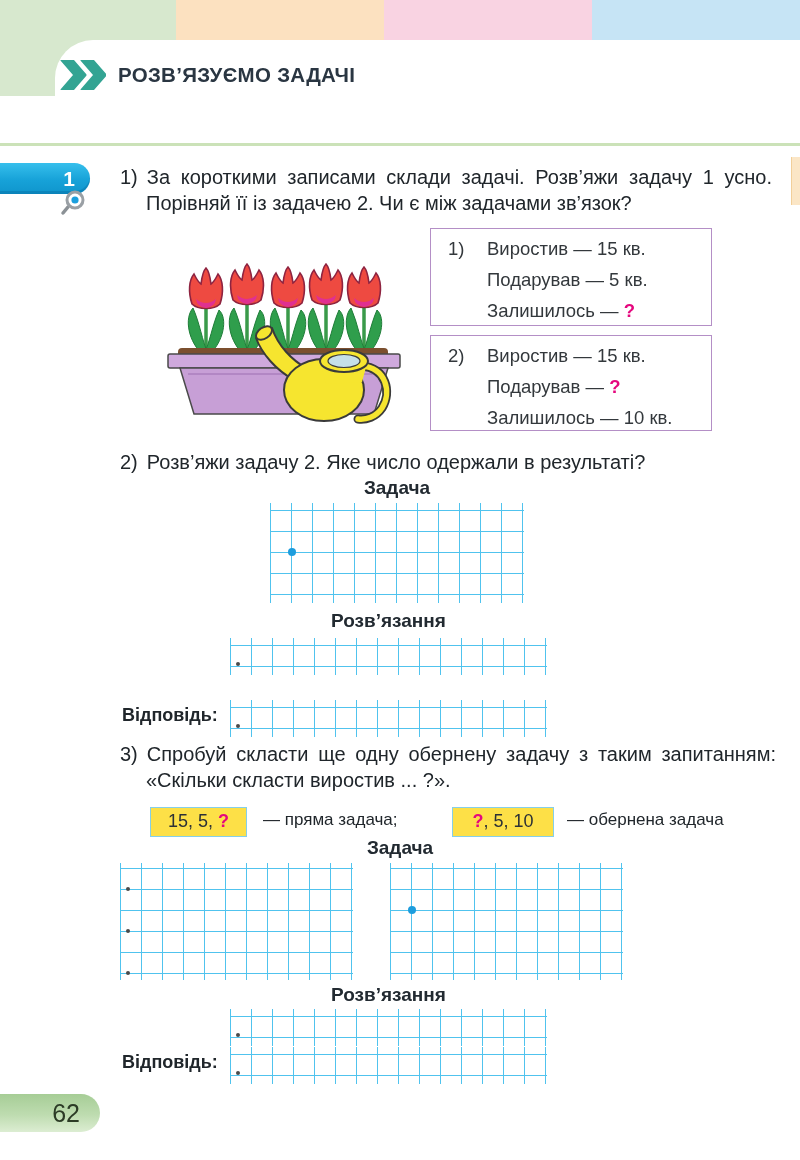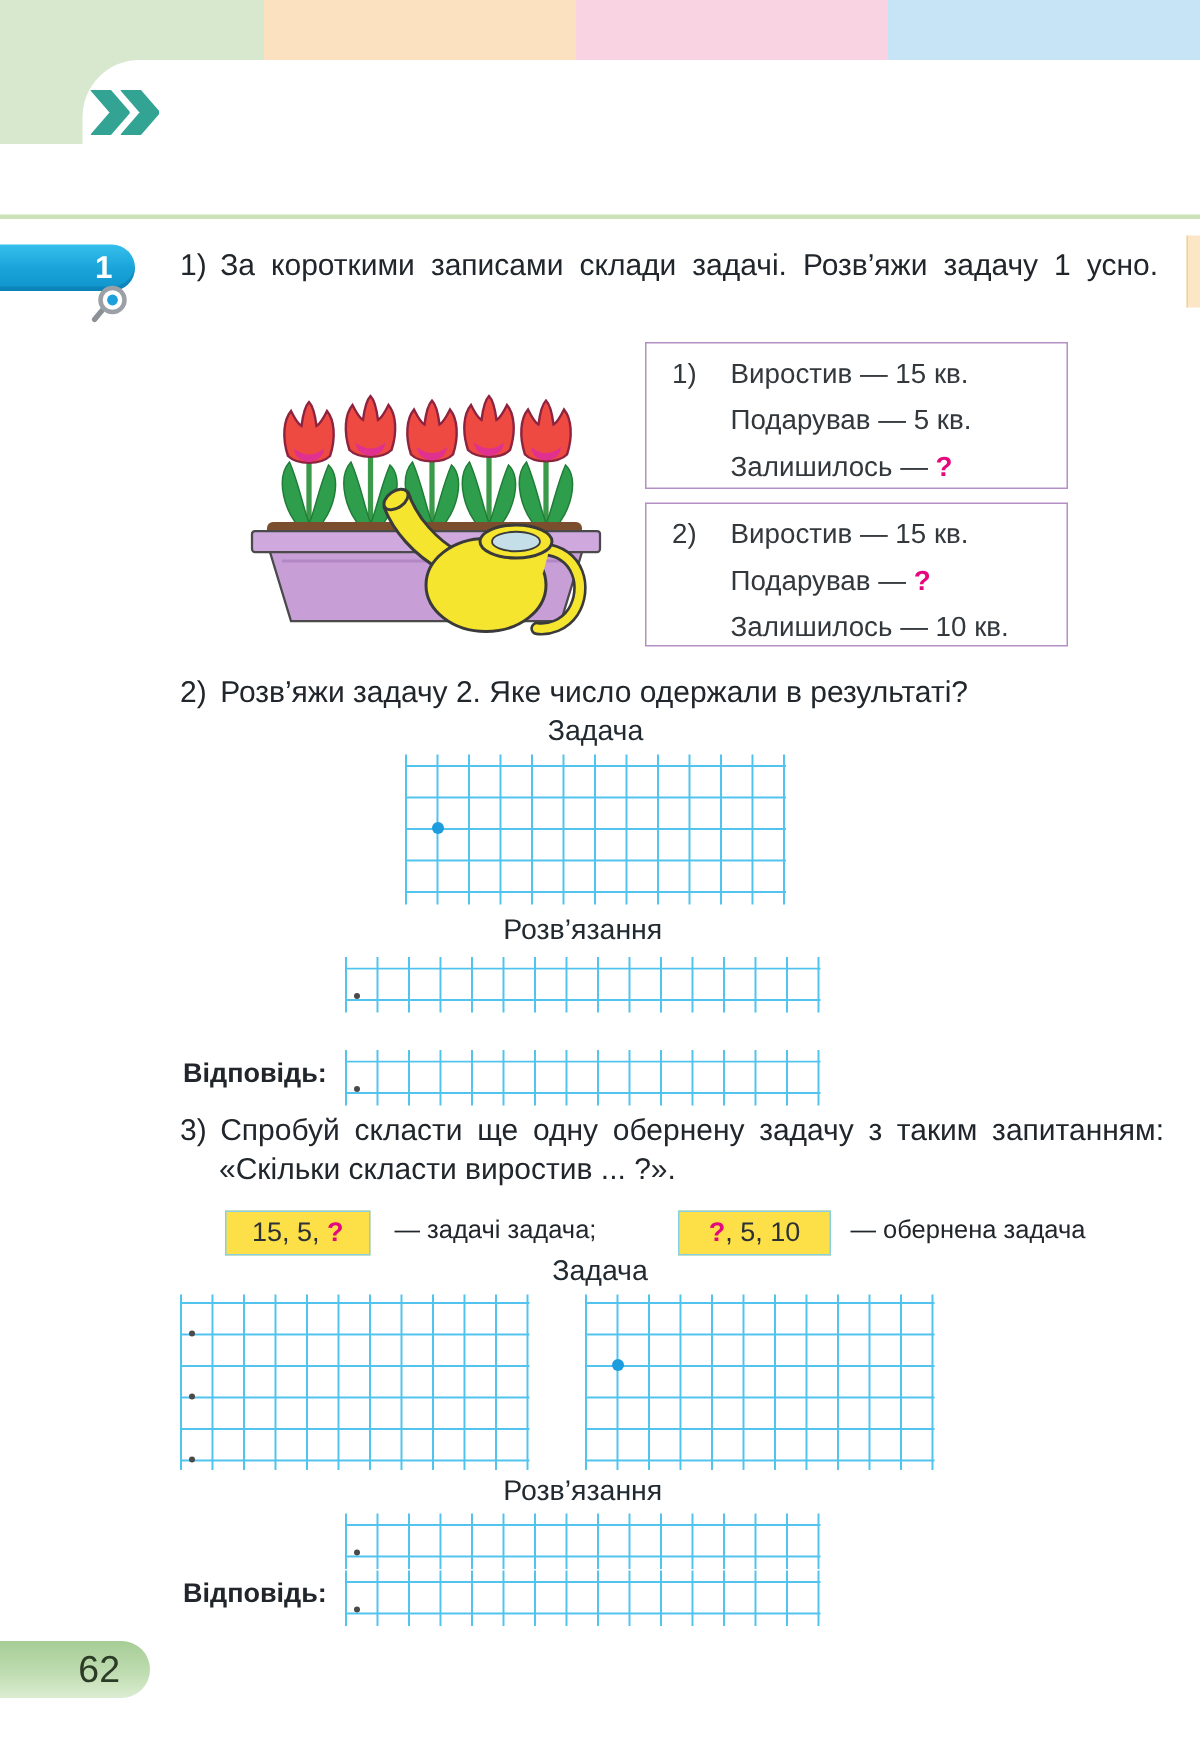--- a/index.html
+++ b/index.html
@@ -38,21 +38,21 @@
   .marker{margin-right:9px;}
 
   
   .note-box{position:absolute;width:282px;border:1.6px solid #b48fc6;background:#fff;box-sizing:border-box;
     font-size:18.5px;line-height:31px;color:#33383c;display:flex;padding:4px 0 4px 0;}
   .note-num{width:56px;padding-left:17px;box-sizing:border-box;}
   .note-lines{flex:1;}
   .qmark{color:#e5077e;font-weight:bold;}
 
   
-  .sec-h{position:absolute;font-size:19px;font-weight:normal;color:#222a31;text-align:center;}
+  .sec-h{position:absolute;font-size:19px;font-weight:bold;color:#222a31;text-align:center;}
 
   
   .qgrid{position:absolute;background-image:linear-gradient(to right,#50c3ee 1.4px,transparent 1.4px);background-size:21px 100%;}
   .qgrid::after{content:"";position:absolute;left:0;right:0;
     background-image:linear-gradient(to bottom,#50c3ee 1.4px,transparent 1.4px);background-size:100% 21px;}
   .qgrid.s7::after{top:7px;bottom:7px;}
   .qgrid.s5::after{top:5px;bottom:5px;}
   .bdot{position:absolute;width:8px;height:8px;border-radius:50%;background:#1d9ddd;z-index:2;}
   .pdot{position:absolute;width:4px;height:4px;border-radius:50%;background:#4a4a4a;z-index:2;}
 
@@ -83,32 +83,34 @@
   <div class="white-card"></div>
   <div class="green-rule"></div>
   <div class="right-tab"></div>
 
   <div class="chevrons">
     <svg width="46" height="30" viewBox="0 0 46 30">
       <path d="M2,0 L12,0 L25,15 L12,30 L2,30 L15,15 Z" fill="#33a493" stroke="#33a493" stroke-width="3" stroke-linejoin="round"></path>
       <path d="M22,0 L32,0 L45,15 L32,30 L22,30 L35,15 Z" fill="#33a493" stroke="#33a493" stroke-width="3" stroke-linejoin="round"></path>
     </svg>
   </div>
+  <div class="page-title">РОЗВ’ЯЗУЄМО ЗАДАЧІ</div>
 
   <div class="badge">1</div>
   <div class="magnifier">
     <svg width="28" height="28" viewBox="0 0 28 28">
       <line x1="8" y1="18" x2="3" y2="24" stroke="#8b9196" stroke-width="3.5" stroke-linecap="round"></line>
       <circle cx="15" cy="11" r="8" fill="#ffffff" stroke="#9aa0a5" stroke-width="3"></circle>
       <circle cx="15" cy="11" r="3.6" fill="#1b9fdd"></circle>
     </svg>
   </div>
 
   <div class="para" style="left:120px;top:164px;width:652px;">
     <span class="pline just"><span class="marker">1)</span><span>За короткими записами склади задачі. Розв’яжи задачу 1 усно.</span></span>
+    <span class="pline ind">Порівняй її із задачею 2. Чи є між задачами зв’язок?</span>
   </div>
 
   <div class="tulips">
     <svg width="272" height="172" viewBox="0 0 272 172">
       <defs>
         <g id="tulip">
           <path d="M-14,26 C-18,14 -17,2 -12,-4 C-9,2 -7,5 -5,6 C-4,-2 -2,-8 0,-10 C2,-8 4,-2 5,6 C7,5 9,2 12,-4 C17,2 18,14 14,26 C8,32 -8,32 -14,26 Z" fill="#ee4a41" stroke="#8e2340" stroke-width="1.6"></path>
           <path d="M-10,21 Q0,29 10,21 Q9,29 0,30 Q-9,29 -10,21 Z" fill="#e03090"></path>
         </g>
         <g id="leafpair">
@@ -182,21 +184,21 @@
   <div class="qgrid s7" style="left:230px;top:700px;width:317px;height:37px;">
     <div class="pdot" style="left:6px;top:24px;"></div>
   </div>
 
   <div class="para" style="left:120px;top:741px;width:656px;">
     <span class="pline just"><span class="marker">3)</span><span>Спробуй скласти ще одну обернену задачу з таким запитанням:</span></span>
     <span class="pline ind">«Скільки скласти виростив ... ?».</span>
   </div>
 
   <div class="num-box" style="left:150px;top:807px;width:97px;"><span>15, 5, </span><span class="qmark">?</span></div>
-  <div class="num-box-label" style="left:263px;top:810px;">— задачі задача;</div>
+  <div class="num-box-label" style="left:263px;top:810px;">— пряма задача;</div>
   <div class="num-box" style="left:452px;top:807px;width:102px;"><span class="qmark">?</span><span>, 5, 10</span></div>
   <div class="num-box-label" style="left:567px;top:810px;">— обернена задача</div>
 
   <div class="sec-h" style="left:273px;top:837px;width:254px;">Задача</div>
   <div class="qgrid s5" style="left:120px;top:863px;width:233px;height:117px;">
     <div class="pdot" style="left:6px;top:24px;"></div>
     <div class="pdot" style="left:6px;top:66px;"></div>
     <div class="pdot" style="left:6px;top:108px;"></div>
   </div>
   <div class="qgrid s5" style="left:390px;top:863px;width:233px;height:117px;">

